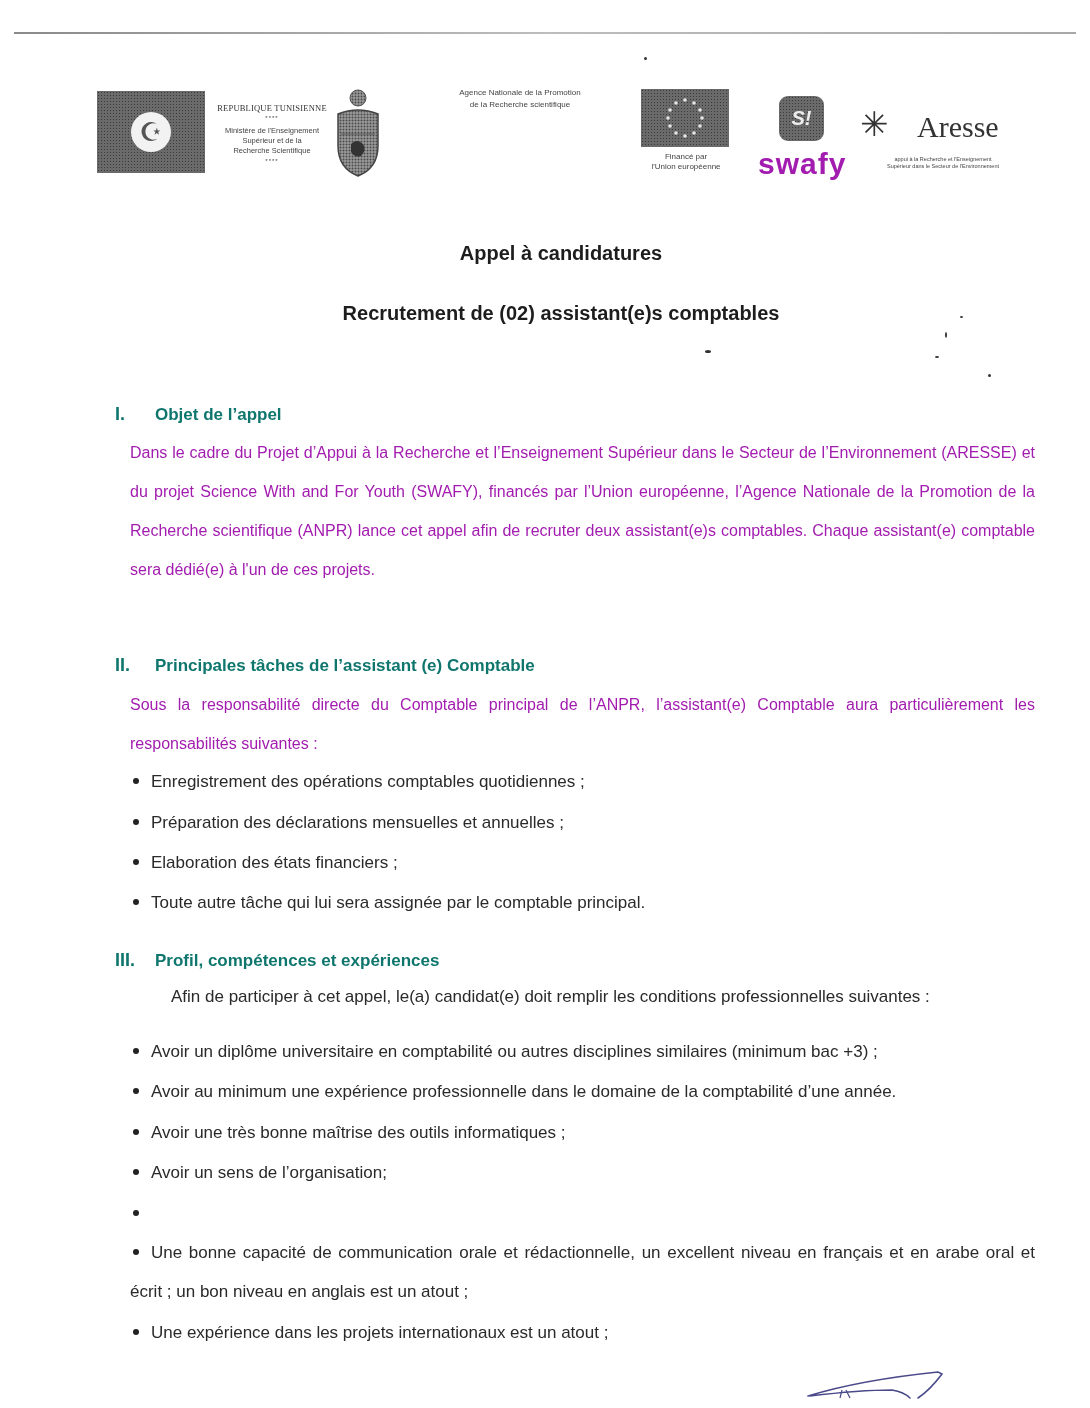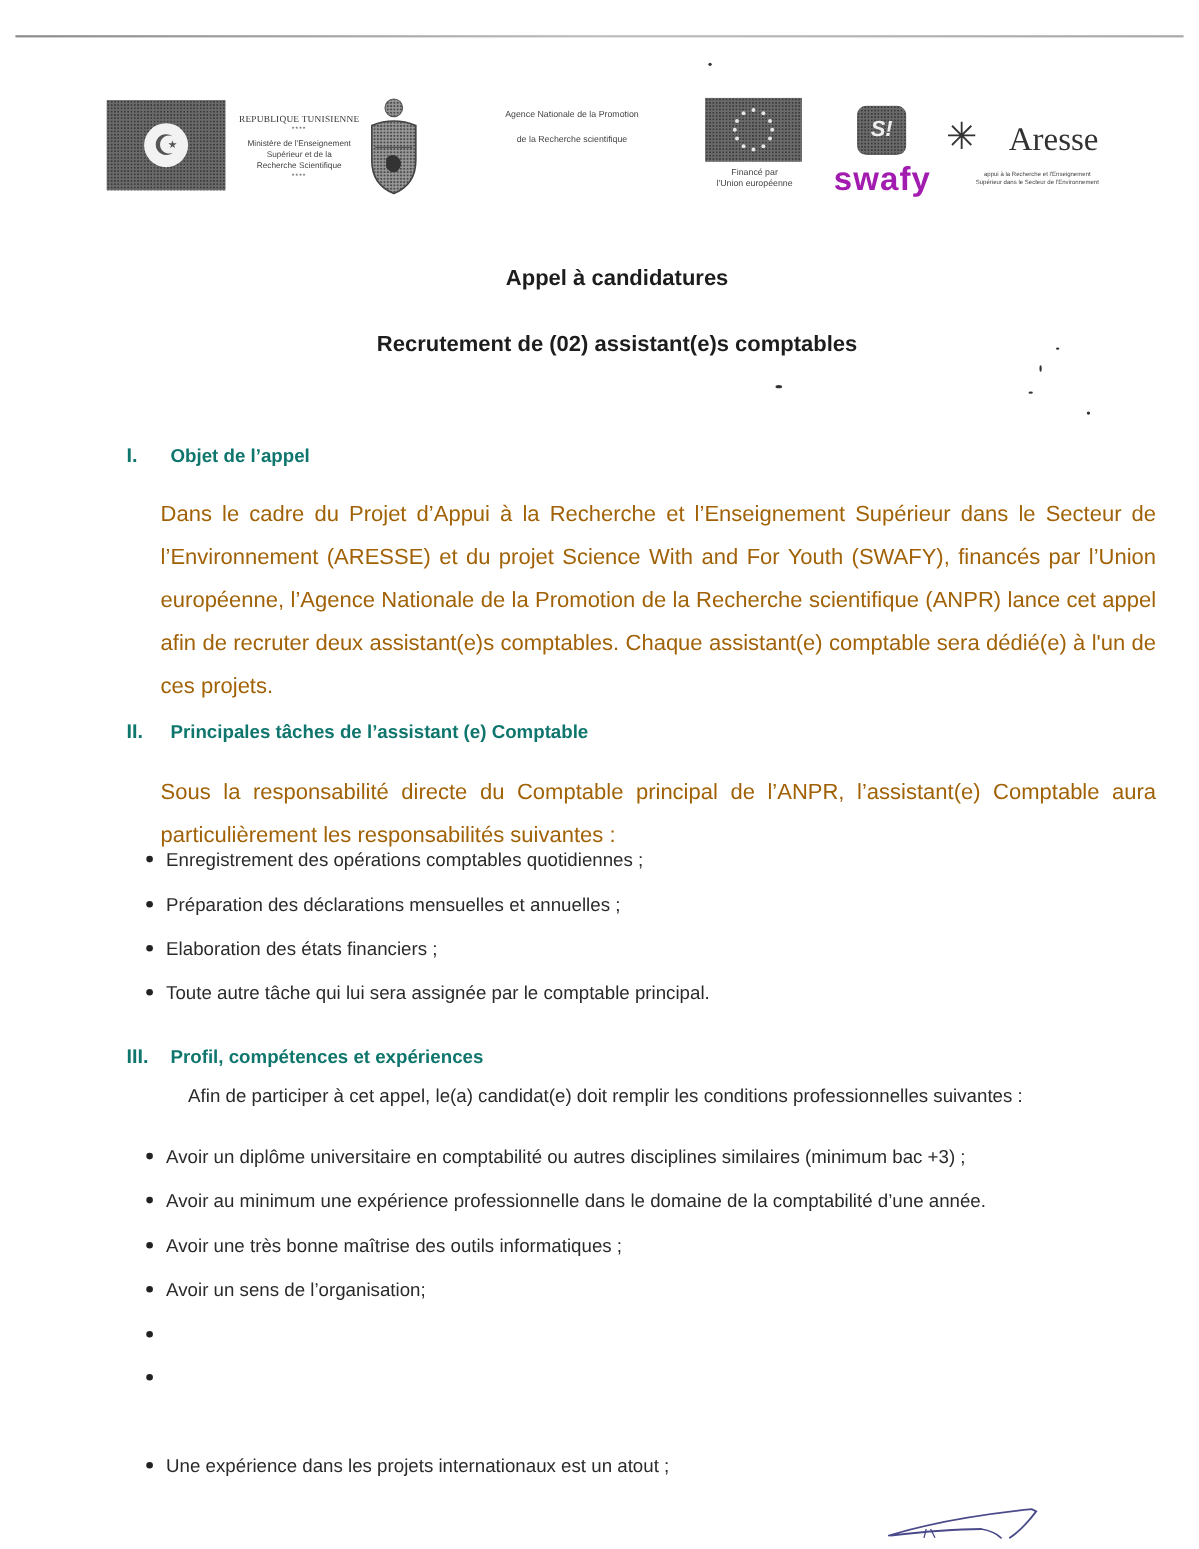--- a/index.html
+++ b/index.html
@@ -13,38 +13,38 @@
   .logo { position: absolute; }
   .halftone { background-color: #6a6a6a; background-image: radial-gradient(circle, #3a3a3a 35%, transparent 38%); background-size: 3px 3px; }
   .tn-flag { left: 97px; top: 91px; width: 108px; height: 82px; display:flex; align-items:center; justify-content:center; }
   .tn-flag .disc { width: 40px; height: 40px; border-radius: 50%; background: #f2f2f2; display:flex; align-items:center; justify-content:center; color:#555; font-size: 26px; line-height: 1; }
   .tn-text { left: 208px; top: 103px; width: 128px; text-align: center; font-size: 7.5px; color:#444; line-height: 10px; }
   .tn-text .rt { font-family: "Liberation Serif", serif; font-size: 8.5px; color:#333; letter-spacing: .2px; }
   .tn-text .stars { font-size: 6px; letter-spacing: 1px; }
   .tn-arms { left: 333px; top: 86px; width: 50px; height: 92px; }
   .anpr { left: 445px; top: 86px; width: 150px; height: 80px; text-align:center; }
   .anpr .mark { font-family: "Liberation Sans", sans-serif; font-weight: 700; font-style: italic; font-size: 62px; color:#2a2a2a; letter-spacing: -4px; line-height: 60px; }
-  .anpr .cap { font-size: 8px; color:#444; line-height: 10px; margin-top: 13px; }
+  .anpr .cap { font-size: 8px; color:#444; line-height: 10px; margin-top: 2px; }
   .eu { left: 641px; top: 89px; width: 88px; height: 58px; display:flex; align-items:center; justify-content:center; }
   .eu-cap { left: 636px; top: 152px; width: 100px; text-align:center; font-size: 8px; color:#444; line-height: 10px; }
   .swafy-box { left: 779px; top: 96px; width: 45px; height: 45px; border-radius: 9px; display:flex; align-items:center; justify-content:center; color:#eee; font-weight:700; font-size: 20px; font-style: italic; }
   .swafy-word { left: 758px; top: 146px; font-size: 30px; color:#a21caf; letter-spacing: 1px; font-weight: 700; line-height: 36px; }
   .aresse-star { left: 860px; top: 106px; font-size: 34px; color:#333; line-height: 36px; }
   .aresse-word { left: 917px; top: 110px; font-family: "Liberation Serif", serif; font-size: 30px; color:#333; line-height: 34px; }
   .aresse-cap { left: 868px; top: 156px; width: 150px; text-align:center; font-size: 5.5px; color:#444; line-height: 7px; }
 
   
   .title { position: absolute; left: 0; width: 1122px; text-align: center; font-weight: 700; color:#1d1d1d; }
   .title-1 { top: 242px; font-size: 20px; }
   .title-2 { top: 302px; font-size: 20px; }
 
   
   .sec-head { position: absolute; left: 115px; font-size: 17px; font-weight: 700; color: #0f766e; }
   .sec-head .num { display:inline-block; width: 40px; font-size: 18px; }
-  .para { position: absolute; left: 130px; width: 905px; font-size: 20px; line-height: 39px; color:#a16207; text-align: justify; margin: 16px; }
+  .para { position: absolute; left: 130px; width: 905px; font-size: 16px; line-height: 39px; color:#a21caf; text-align: justify; margin: 0; }
   .bullet { position: absolute; left: 130px; font-size: 17px; color:#2a2a2a; white-space: nowrap; }
   .bullet .dot { display:inline-block; width: 6px; height: 6px; border-radius: 50%; background:#222; margin: 0 12px 3px 3px; vertical-align: middle; }
   .bullet-wrap { position: absolute; left: 130px; width: 905px; font-size: 17px; line-height: 39px; color:#2a2a2a; margin:0; text-align: justify; }
   .bullet-wrap .dot { display:inline-block; width: 6px; height: 6px; border-radius: 50%; background:#222; margin: 0 12px 3px 3px; vertical-align: middle; }
 
   .signature { position: absolute; left: 800px; top: 1368px; width: 160px; height: 34px; }
   .speck { position:absolute; background:#333; border-radius:50%; }
 </style>
 </head>
 <body>
@@ -145,21 +145,21 @@
 <div class="sec-head" style="top:950px;">
   <span class="num">III.</span><span>Profil, compétences et expériences</span>
 </div>
 <div class="bullet" style="top:987px;left:130px;margin-left:41px;"><span>Afin de participer à cet appel, le(a) candidat(e) doit remplir les conditions professionnelles suivantes :</span></div>
 
 <div class="bullet" style="top:1042px;"><span class="dot"></span><span>Avoir un diplôme universitaire en comptabilité ou autres disciplines similaires (minimum bac +3) ;</span></div>
 <div class="bullet" style="top:1082px;"><span class="dot"></span><span>Avoir au minimum une expérience professionnelle dans le domaine de la comptabilité d’une année.</span></div>
 <div class="bullet" style="top:1123px;"><span class="dot"></span><span>Avoir une très bonne maîtrise des outils informatiques ;</span></div>
 <div class="bullet" style="top:1163px;"><span class="dot"></span><span>Avoir un sens de l’organisation;</span></div>
 <div class="bullet" style="top:1204px;"><span class="dot"></span></div>
-<p class="bullet-wrap" style="top:1233px;"><span class="dot"></span></p>
+<p class="bullet-wrap" style="top:1233px;"><span class="dot"></span><span>Une bonne capacité de communication orale et rédactionnelle, un excellent niveau en français et en arabe oral et écrit ; un bon niveau en anglais est un atout ;</span></p>
 <div class="bullet" style="top:1323px;"><span class="dot"></span><span>Une expérience dans les projets internationaux est un atout ;</span></div>
 
 <div class="signature">
   <svg width="160" height="34" viewBox="0 0 160 34">
     <path d="M8 28 Q60 12 138 4 L142 6 Q130 22 118 30 M10 28 Q60 22 92 22 Q104 24 110 30" fill="none" stroke="#4a4a8a" stroke-width="1.6" stroke-linecap="round"></path>
     <path d="M42 22 L40 30 M46 22 L50 30" fill="none" stroke="#4a4a8a" stroke-width="1.2"></path>
   </svg>
 </div>
 
 </body></html>

